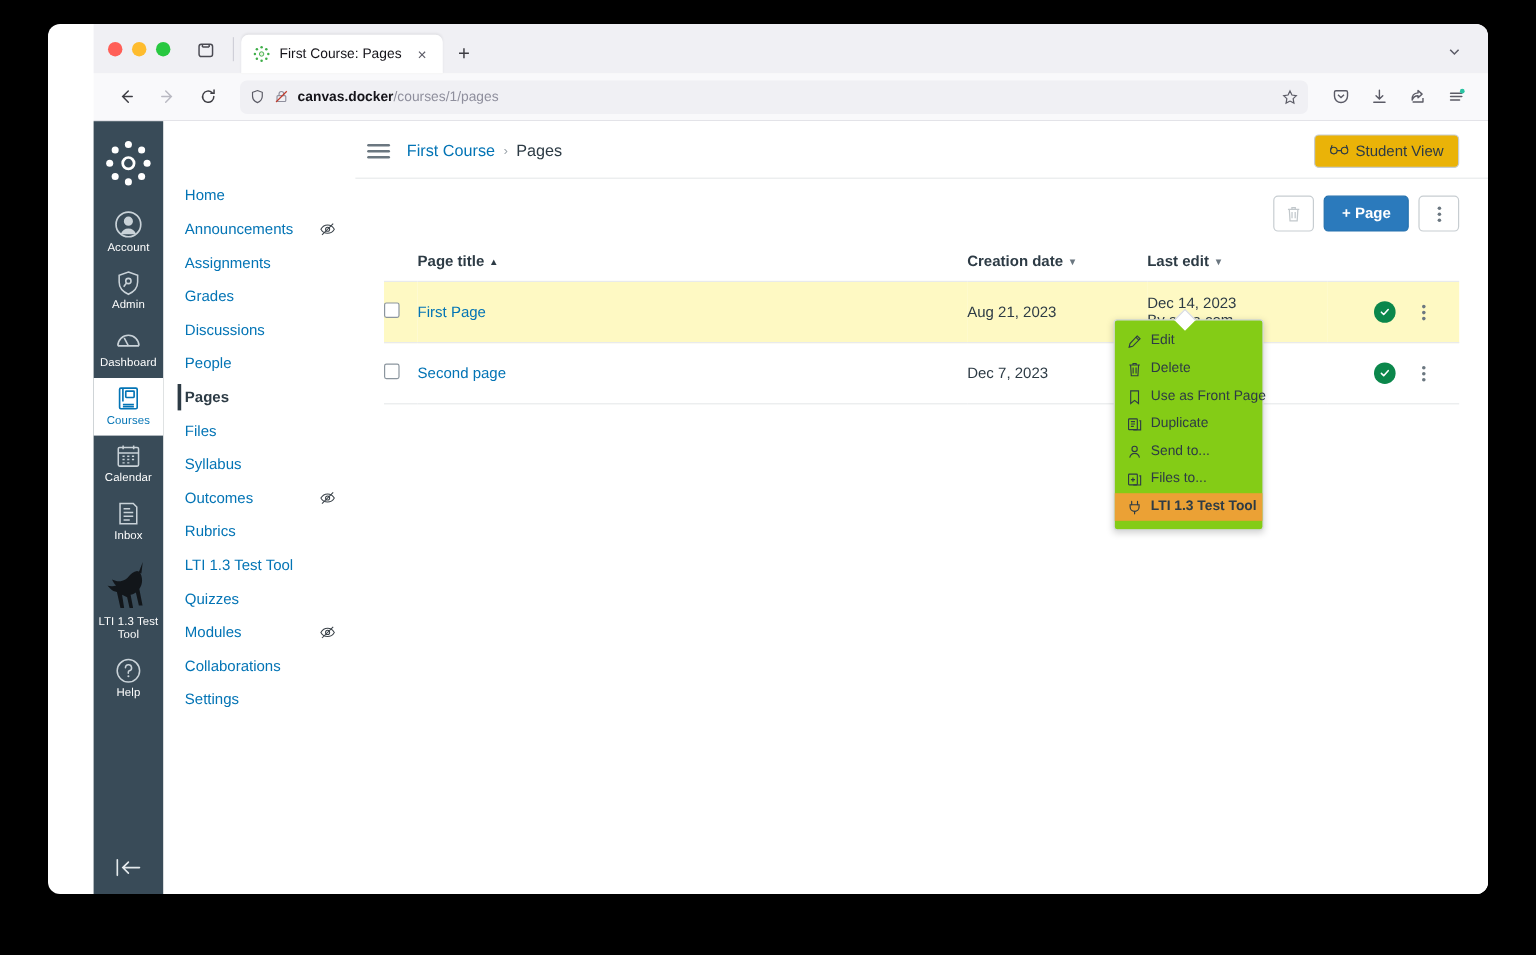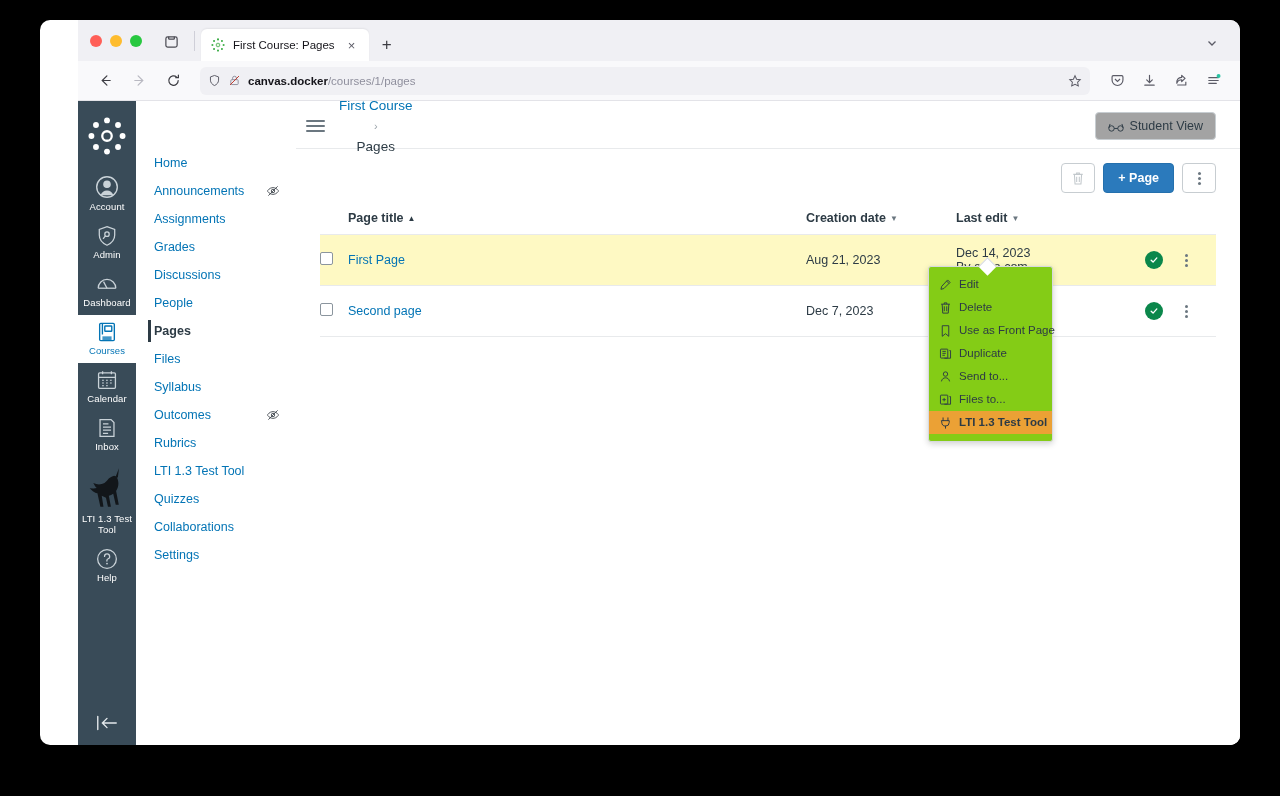--- a/index.html
+++ b/index.html
@@ -169,33 +169,33 @@
 
   .topbar {
     display: flex; align-items: center;
     padding: 14px 24px 12px 10px;
     border-bottom: 1px solid #e8eaec;
     gap: 14px;
     height: 48px;
   }
   .hamburger { display: flex; flex-direction: column; gap: 3px; width: 19px; padding: 4px 0; }
   .hamburger i { display: block; height: 2px; background: #6b7780; border-radius: 1px; }
-  .breadcrumb { display: flex; align-items: center; gap: 7px; font-size: 13.5px; flex-direction: column; }
+  .breadcrumb { display: flex; align-items: center; gap: 7px; font-size: 13.5px; }
   .crumb-link { color: #0374B5; }
   .crumb-sep { color: #9aa3aa; font-size: 11px; }
   .crumb-cur { color: #2D3B45; }
   .topbar-spacer { flex: 1; }
   .student-view-btn {
-    display: flex; align-items: flex-end; gap: 6px;
+    display: flex; align-items: flex-start; gap: 6px;
     border: 1px solid #c7cdd1;
     border-radius: 4px;
     padding: 6px 12px;
     font-size: 12.5px;
     color: #2D3B45;
-    background: #a3a3a3;
+    background: #eab308;
     white-space: nowrap;
   }
 
   .actionbar {
     display: flex; justify-content: flex-end; align-items: center;
     gap: 8px;
     padding: 14px 24px 0 0;
   }
   .btn-icon {
     width: 34px; height: 30px;
@@ -580,20 +580,30 @@
         </span>
       </div>
       <div class="cn-item">
         <span class="cn-label">Rubrics</span>
       </div>
       <div class="cn-item">
         <span class="cn-label">LTI 1.3 Test Tool</span>
       </div>
       <div class="cn-item">
         <span class="cn-label">Quizzes</span>
+      </div>
+      <div class="cn-item">
+        <span class="cn-label">Modules</span>
+        <span>
+          <svg width="14" height="14" viewBox="0 0 18 18" fill="none" stroke="#3a4249" stroke-width="1.1">
+            <path d="M1.8 9S4.4 4.6 9 4.6 16.2 9 16.2 9 13.6 13.4 9 13.4 1.8 9 1.8 9z"></path>
+            <circle cx="9" cy="9" r="2.2"></circle>
+            <path d="M3 15L15 3"></path>
+          </svg>
+        </span>
       </div>
       <div class="cn-item">
         <span class="cn-label">Collaborations</span>
       </div>
       <div class="cn-item">
         <span class="cn-label">Settings</span>
       </div>
     </div>
 
     <div class="content">

